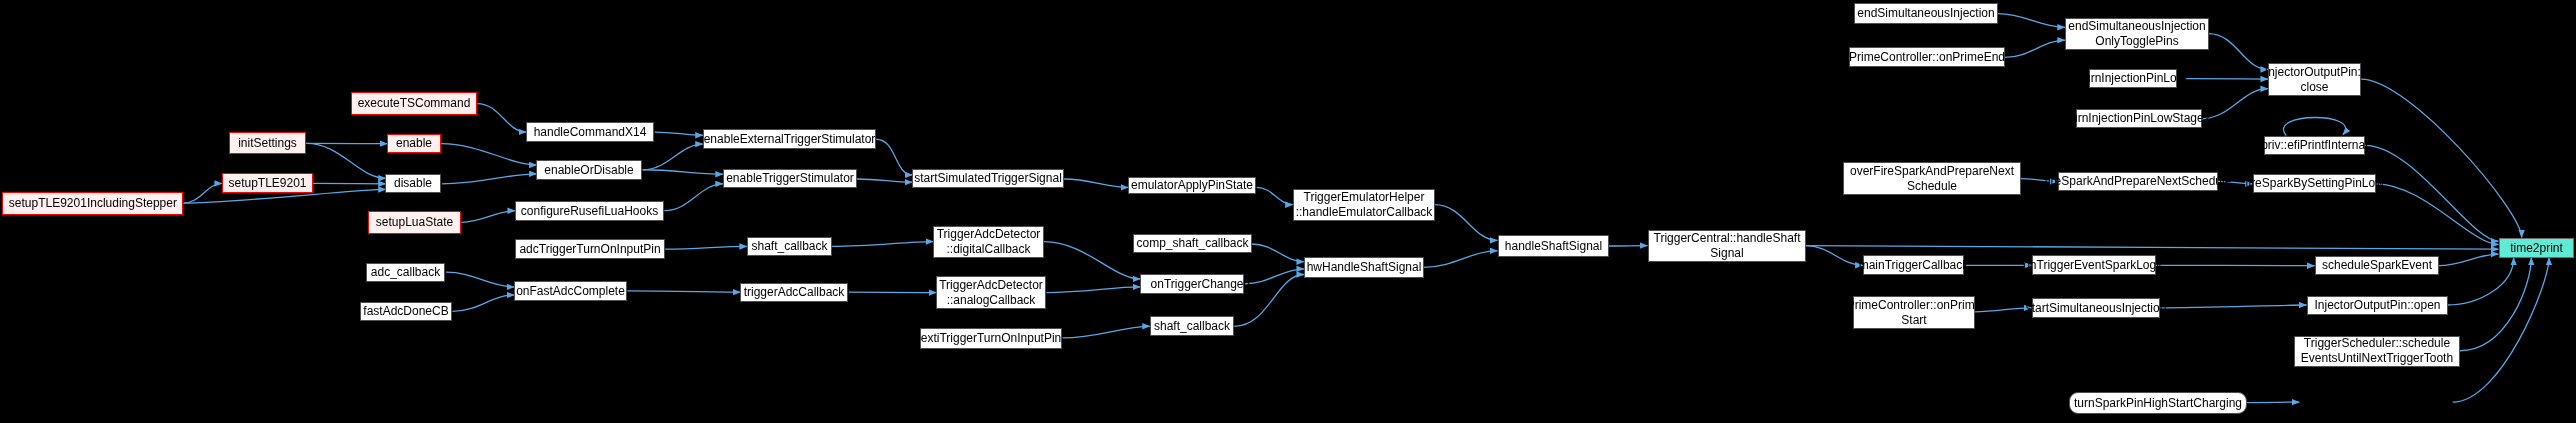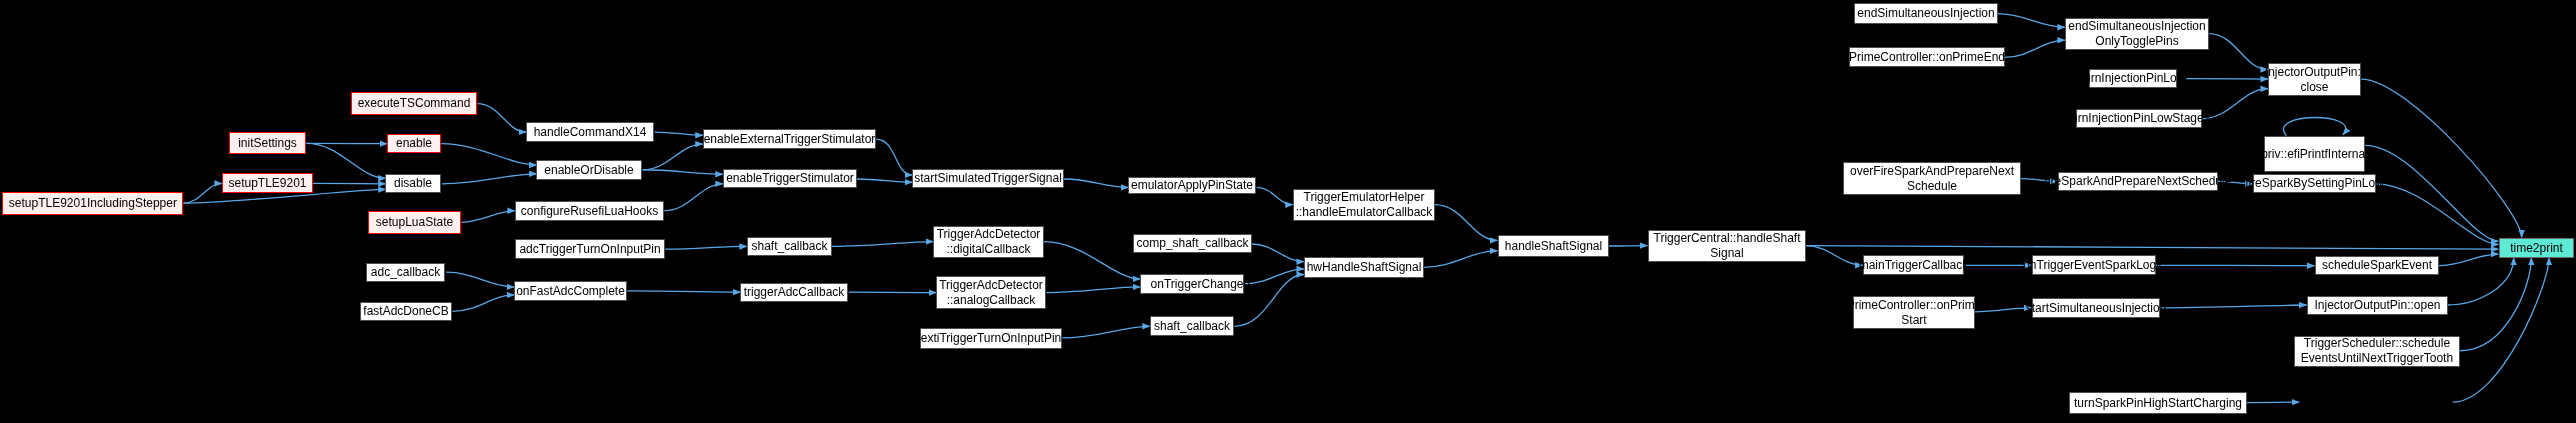--- a/index.html
+++ b/index.html
@@ -147,31 +147,31 @@
       <div class="node" style="left: 1648px; top: 230px; width: 158px; height: 32px;">TriggerCentral::handleShaft
 Signal</div>
       <div class="node" style="left: 1854px; top: 3.2px; width: 144px; height: 21px;">endSimultaneousInjection</div>
       <div class="node" style="left: 1849px; top: 47px; width: 156px; height: 20px;">PrimeController::onPrimeEnd</div>
       <div class="node" style="left: 2065px; top: 17.7px; width: 144px; height: 32px;">endSimultaneousInjection
 OnlyTogglePins</div>
       <div class="node" style="left: 2089px; top: 69px; width: 88px; height: 19px;">turnInjectionPinLow</div>
       <div class="node" style="left: 2076px; top: 109px; width: 126px; height: 19px;">turnInjectionPinLowStage2</div>
       <div class="node" style="left: 2268px; top: 63px; width: 93px; height: 33px;">InjectorOutputPin::
 close</div>
-      <div class="node" style="left: 2264px; top: 136px; width: 101px; height: 36px;">priv::efiPrintfInternal</div>
+      <div class="node" style="left: 2264px; top: 136px; width: 101px; height: 19px;">priv::efiPrintfInternal</div>
       <div class="node" style="left: 1843px; top: 162px; width: 178px; height: 33px;">overFireSparkAndPrepareNext
 Schedule</div>
       <div class="node" style="left: 2058px; top: 172px; width: 160px; height: 19px;">fireSparkAndPrepareNextSchedule</div>
       <div class="node" style="left: 2253px; top: 174px; width: 123px; height: 19px;">fireSparkBySettingPinLow</div>
       <div class="node" style="left: 1863px; top: 255px; width: 101px; height: 20px;">mainTriggerCallback</div>
       <div class="node" style="left: 2032px; top: 255px; width: 124px; height: 20px;">onTriggerEventSparkLogic</div>
       <div class="node" style="left: 2315px; top: 256px; width: 124px; height: 19px;">scheduleSparkEvent</div>
       <div class="node" style="left: 1853px; top: 296px; width: 122px; height: 33px;">PrimeController::onPrime
 Start</div>
       <div class="node" style="left: 2032px; top: 298px; width: 128px; height: 20px;">startSimultaneousInjection</div>
       <div class="node" style="left: 2307px; top: 296px; width: 141px; height: 19px;">InjectorOutputPin::open</div>
       <div class="node" style="left: 2294px; top: 336px; width: 166px; height: 30.5px;">TriggerScheduler::schedule
 EventsUntilNextTriggerTooth</div>
-      <div class="node" style="left: 2069px; top: 392px; width: 178px; height: 22px;">turnSparkPinHighStartCharging</div>
+      <div class="node" style="left: 2069px; top: 392px; width: 178px; height: 22px; border-radius: 9px;">turnSparkPinHighStartCharging</div>
       <div class="node focus" style="left: 2499px; top: 238px; width: 75px; height: 20px;">time2print</div>
     </div>
 </div>
 
 
 </body></html>

